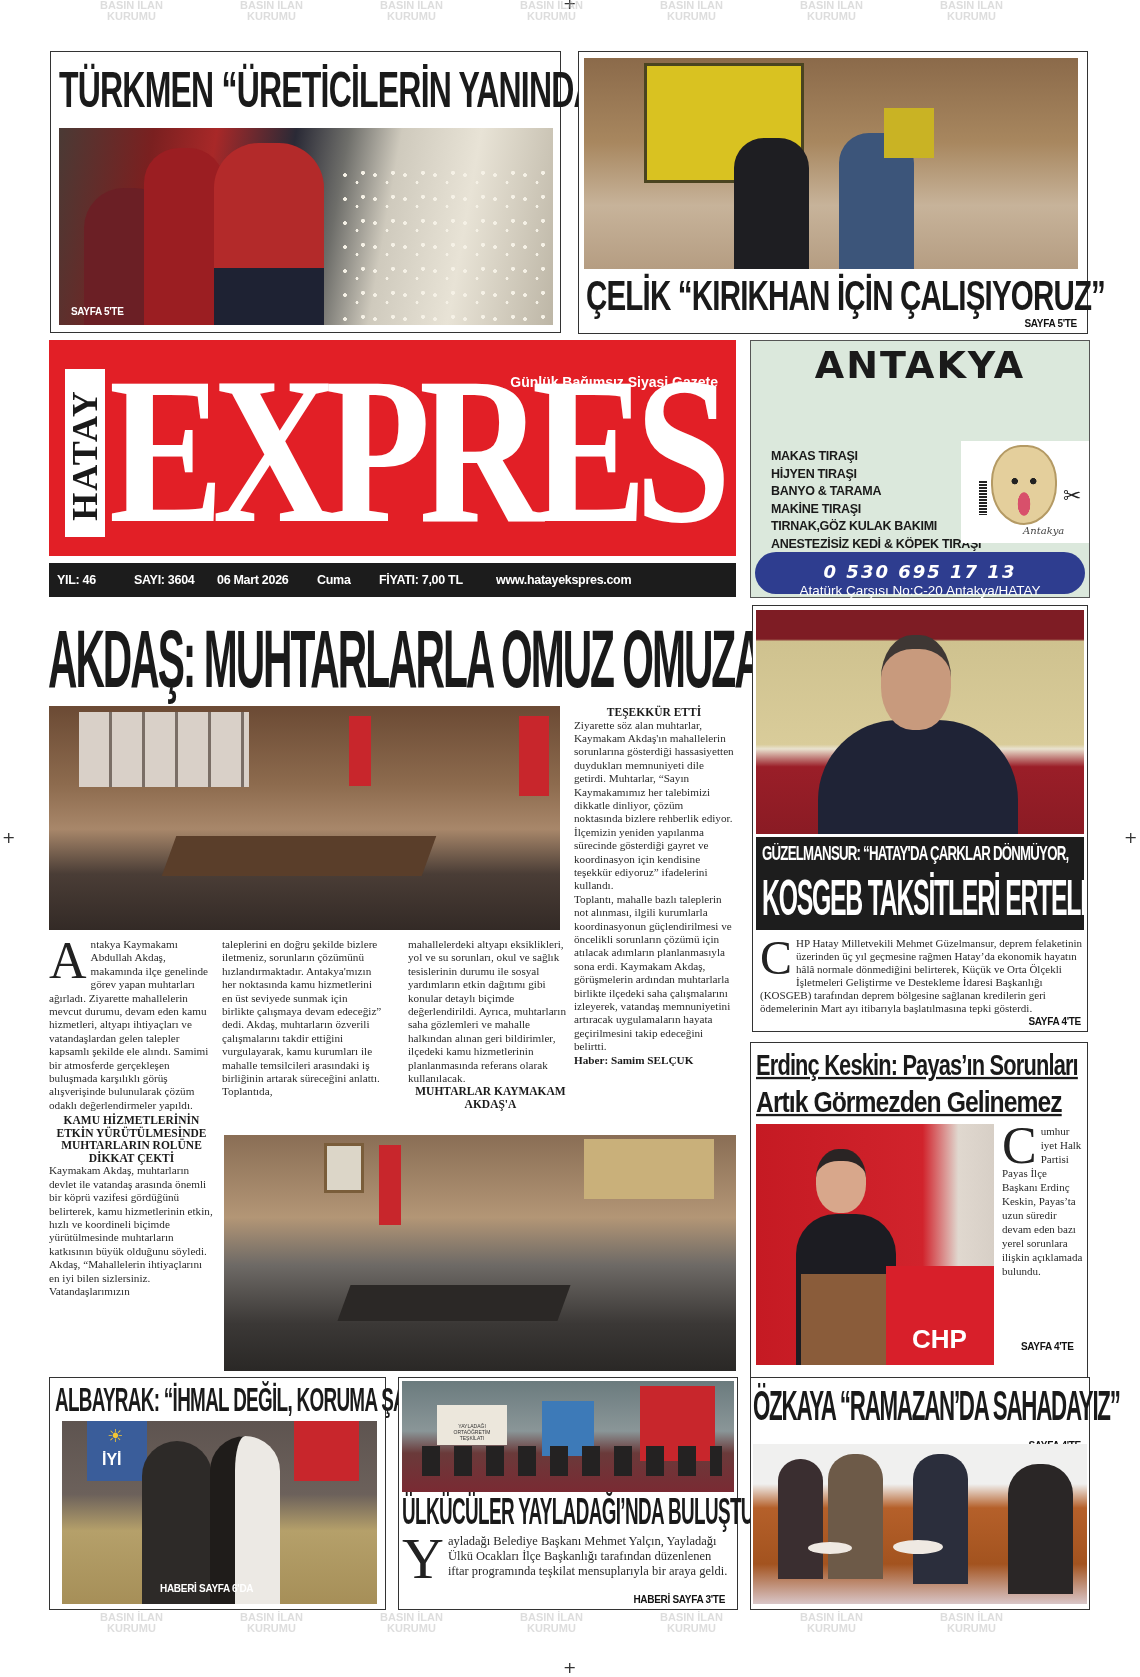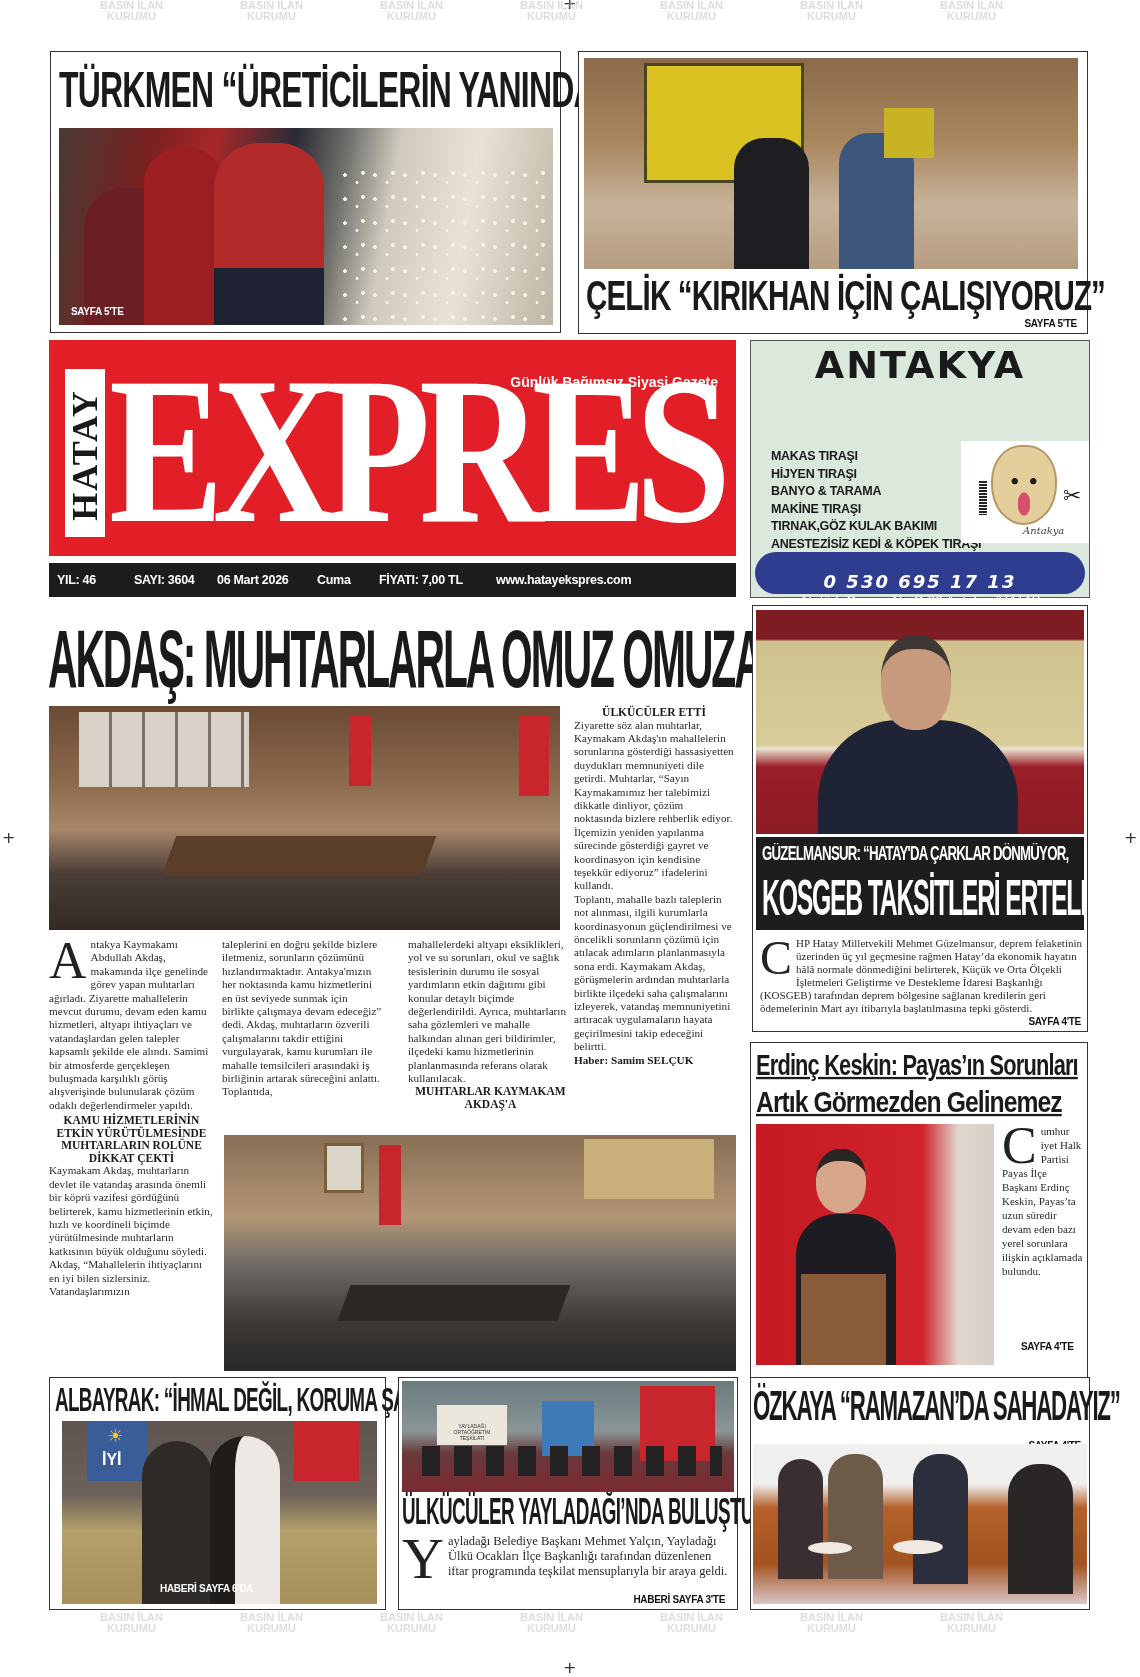--- a/index.html
+++ b/index.html
@@ -72,36 +72,36 @@
     <li>TIRNAK,GÖZ KULAK BAKIMI</li>
     <li>ANESTEZİSİZ KEDİ &amp; KÖPEK TIRAŞI</li>
   </ul>
   <div style="position:absolute;left:210px;top:100px;width:128px;height:102px;background:#fff">
     <div style="position:absolute;left:30px;top:4px;width:66px;height:80px;border-radius:45% 45% 50% 50%;background:radial-gradient(circle at 35% 45%,#222 5%,transparent 6%),radial-gradient(circle at 65% 45%,#222 5%,transparent 6%),radial-gradient(ellipse at 50% 75%,#d8506b 14%,transparent 15%),#e4cf9c;border:2px solid #b49a64"></div>
     <div style="position:absolute;left:18px;top:40px;width:8px;height:34px;background:repeating-linear-gradient(180deg,#222 0 2px,#fff 2px 3px)"></div>
     <div style="position:absolute;left:102px;top:44px;font-size:22px;line-height:22px;color:#222;font-family:'DejaVu Sans',sans-serif">✂</div>
     <div style="position:absolute;left:62px;top:84px;font-family:'DejaVu Serif',serif;font-style:italic;font-size:10px;color:#444">Antakya</div>
   </div>
   <div style="position:absolute;left:4px;right:4px;top:211px;height:42px;background:#2e3d8f;border-radius:22px;color:#fff;text-align:center">
-    <div style="font-family:'DejaVu Sans',sans-serif;font-weight:bold;font-style:italic;font-size:18px;line-height:20px;letter-spacing:2px;padding-top:20px">0 530 695 17 13</div>
+    <div style="font-family:'DejaVu Sans',sans-serif;font-weight:bold;font-style:italic;font-size:18px;line-height:20px;letter-spacing:2px;padding-top:10px">0 530 695 17 13</div>
     <div style="font-family:'Liberation Sans',sans-serif;font-size:13.5px;line-height:17px">Atatürk Çarşısı No:C-20 Antakya/HATAY</div>
   </div>
 </div>
 
 <div class="cond" style="position:absolute;left:48px;top:612px;font-size:60px;line-height:70px;letter-spacing:-3px;transform:scale(0.68,1.36);color:#1a1a1a">AKDAŞ: MUHTARLARLA OMUZ OMUZAYIZ</div>
 
 <div class="photo" style="left:49px;top:706px;width:511px;height:224px;background:linear-gradient(180deg,#6b4a34 0%,#8d6b4e 35%,#a8876a 55%,#4a3d36 75%,#332a26 100%)">
   <div style="position:absolute;left:30px;top:6px;width:170px;height:75px;background:repeating-linear-gradient(90deg,#d9d0c8 0 30px,#7a6e66 30px 33px)"></div>
   <div style="position:absolute;left:300px;top:10px;width:22px;height:70px;background:#c8262c"></div>
   <div style="position:absolute;left:470px;top:10px;width:30px;height:80px;background:#c8262c"></div>
   <div style="position:absolute;left:120px;top:130px;width:260px;height:40px;background:#5a3e2a;transform:skewX(-20deg)"></div>
 </div>
 
 <div class="txt" style="left:574px;top:706px;width:160px">
-  <div class="sub">ÜLKÜCÜLER ETTİ</div>
+  <div class="sub">TEŞEKKÜR ETTİ</div>
   <p>Ziyarette söz alan muhtarlar, Kaymakam Akdaş'ın mahallelerin sorunlarına gösterdiği hassasiyetten duydukları memnuniyeti dile getirdi. Muhtarlar, “Sayın Kaymakamımız her talebimizi dikkatle dinliyor, çözüm noktasında bizlere rehberlik ediyor. İlçemizin yeniden yapılanma sürecinde gösterdiği gayret ve koordinasyon için kendisine teşekkür ediyoruz” ifadelerini kullandı.</p>
   <p>Toplantı, mahalle bazlı taleplerin not alınması, ilgili kurumlarla koordinasyonun güçlendirilmesi ve öncelikli sorunların çözümü için atılacak adımların planlanmasıyla sona erdi. Kaymakam Akdaş, görüşmelerin ardından muhtarlarla birlikte ilçedeki saha çalışmalarını izleyerek, vatandaş memnuniyetini artıracak uygulamaların hayata geçirilmesini takip edeceğini belirtti.</p>
   <p style="font-weight:bold;color:#1a1a1a">Haber: Samim SELÇUK</p>
 </div>
 
 <div class="txt" style="left:49px;top:938px;width:165px">
   <span class="drop">A</span>
   <p style="display:inline">ntakya Kaymakamı Abdullah Akdaş, makamında ilçe genelinde görev yapan muhtarları ağırladı. Ziyarette mahallelerin mevcut durumu, devam eden kamu hizmetleri, altyapı ihtiyaçları ve vatandaşlardan gelen talepler kapsamlı şekilde ele alındı. Samimi bir atmosferde gerçekleşen buluşmada karşılıklı görüş alışverişinde bulunularak çözüm odaklı değerlendirmeler yapıldı.</p>
   <div class="sub" style="margin-top:2px">KAMU HİZMETLERİNİN ETKİN YÜRÜTÜLMESİNDE MUHTARLARIN ROLÜNE DİKKAT ÇEKTİ</div>
   <p>Kaymakam Akdaş, muhtarların devlet ile vatandaş arasında önemli bir köprü vazifesi gördüğünü belirterek, kamu hizmetlerinin etkin, hızlı ve koordineli biçimde yürütülmesinde muhtarların katkısının büyük olduğunu söyledi. Akdaş, “Mahallelerin ihtiyaçlarını en iyi bilen sizlersiniz. Vatandaşlarımızın</p>
@@ -139,20 +139,23 @@
   <span class="stag" style="right:6px;bottom:4px">SAYFA 4'TE</span>
 </div>
 
 <div class="box" style="left:750px;top:1042px;width:338px;height:389px">
   <div class="cond" style="position:absolute;left:5px;top:4px;font-size:26px;line-height:30px;text-decoration:underline;transform:scale(0.84,1.15)">Erdinç Keskin: Payas’ın Sorunları</div>
   <div class="cond" style="position:absolute;left:5px;top:41px;font-size:26px;line-height:30px;text-decoration:underline;transform:scale(0.95,1.15)">Artık Görmezden Gelinemez</div>
   <div class="photo" style="left:5px;top:81px;width:238px;height:241px;background:linear-gradient(90deg,#c51a23 0%,#d1232c 70%,#e0d8cf 85%,#d7cfc6 100%)">
     <div style="position:absolute;left:40px;top:90px;width:100px;height:151px;border-radius:40px 40px 0 0;background:#1c1c22"></div>
     <div style="position:absolute;left:60px;top:25px;width:50px;height:64px;border-radius:45%;background:#d8a78b;border-top:12px solid #2a2424"></div>
     <div style="position:absolute;left:45px;top:150px;width:85px;height:91px;background:#8a5c3a"></div>
+    <div style="position:absolute;left:130px;top:142px;width:108px;height:99px;background:#d81f2a">
+      <span style="position:absolute;left:26px;top:58px;font-family:'Liberation Sans',sans-serif;font-weight:bold;font-size:26px;color:#fff">CHP</span>
+    </div>
   </div>
   <div class="txt" style="left:251px;top:81px;width:82px;font-size:11px;line-height:14px">
     <span class="drop" style="font-size:52px;line-height:40px">C</span>
     <span>umhur iyet Halk Partisi Payas İlçe Başkanı Erdinç Keskin, Payas’ta uzun süredir devam eden bazı yerel sorunlara ilişkin açıklamada bulundu.</span>
   </div>
   <span class="stag" style="left:270px;top:298px">SAYFA 4'TE</span>
 </div>
 
 <div class="box" style="left:49px;top:1377px;width:337px;height:233px">
   <div class="cond" style="position:absolute;left:5px;top:4px;font-size:27px;line-height:30px;transform:scale(0.7,1.2)">ALBAYRAK: “İHMAL DEĞİL, KORUMA ŞART”</div>

